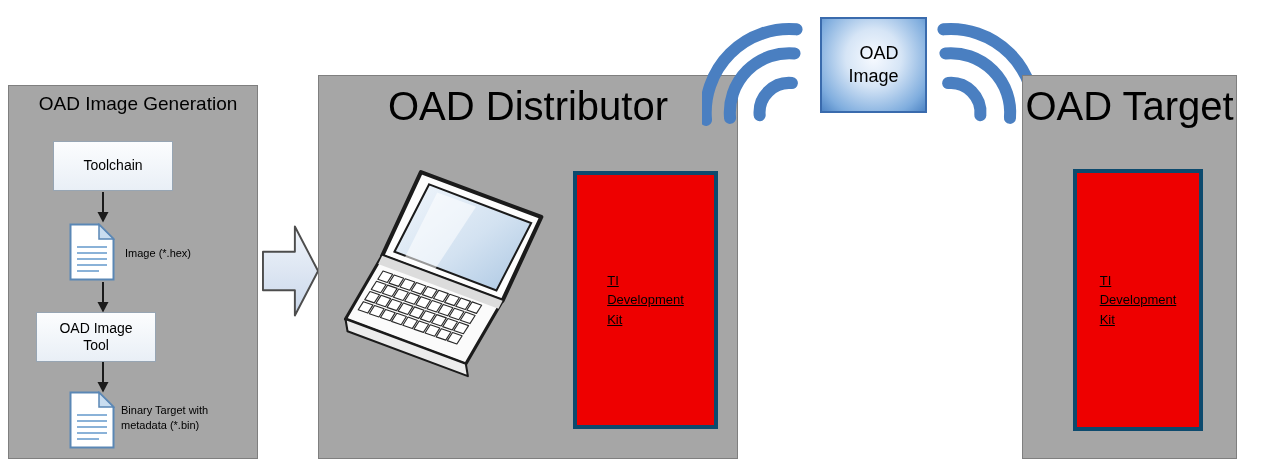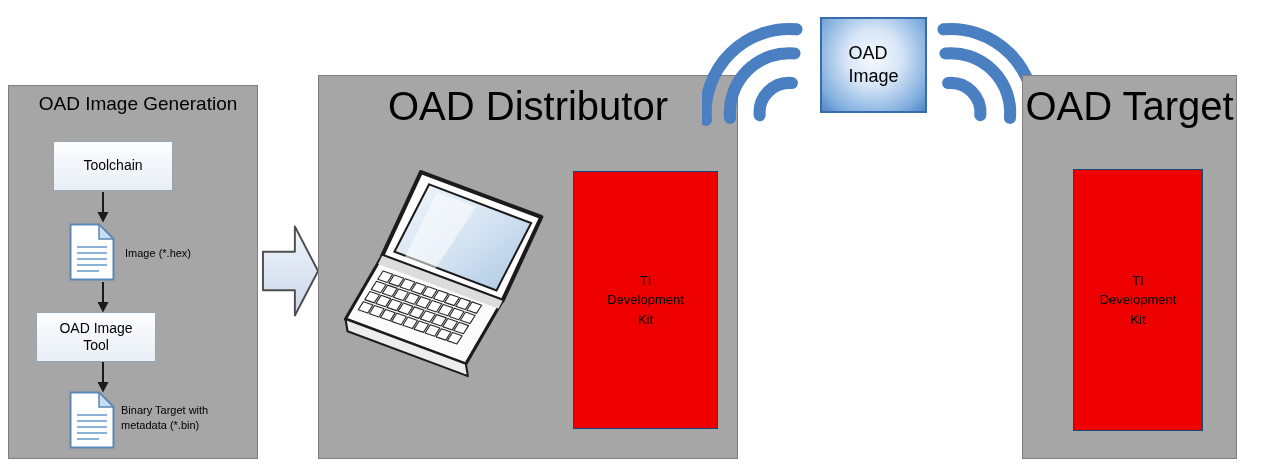--- a/index.html
+++ b/index.html
@@ -29,30 +29,30 @@
   #doc1 { top:137px; } #doc2 { top:305px; }
 
   .doc-label { position:absolute; font-size:11px; color:#000; white-space:pre-line; line-height:1.35; }
   #hex-label { left:116px; top:160px; }
   #bin-label { left:112px; top:317px; width:114px; }
 
   #flow-arrow { position:absolute; left:262px; top:224px; width:58px; height:94px; }
 
   #laptop { position:absolute; left:12px; top:90px; width:235px; height:255px; }
 
-  .kit-box { position:absolute; background:#ee0000; border:1px solid #0c4a6e;
-    display:flex; align-items:center; justify-content:center; text-align:center;
-    font-size:13px; line-height:1.5; color:#000; white-space:pre-line; }
+  .kit-box { position:absolute; background:#ee0000; border:4px solid #0c4a6e;
+    display:flex; align-items:center; justify-content:center; 
+    font-size:13px; line-height:1.5; color:#000; white-space:pre-line;text-decoration:underline; }
   #dist-kit   { left:254px; top:95px; width:145px; height:258px; }
   #target-kit { left:50px;  top:93px; width:130px; height:262px; }
 
   #oad-image-box { position:absolute; left:820px; top:17px; width:107px; height:96px;
     border:2px solid #3a6bad;
     background:radial-gradient(ellipse at 50% 42%, #f7faff 0%, #d6e5f6 38%, #7fadde 80%, #4e85c5 100%);
-    display:flex; align-items:center; justify-content:center; text-align:left;
+    display:flex; align-items:center; justify-content:center; text-align:right;
     font-size:18px; color:#000; white-space:pre-line; line-height:1.3; }
 
   .wifi { position:absolute; top:10px; width:104px; height:118px; }
   #wifi-left  { left:702px; }
   #wifi-right { left:934px; transform:scaleX(-1); }
 </style>
 </head>
 <body>
 
 <div class="canvas">

